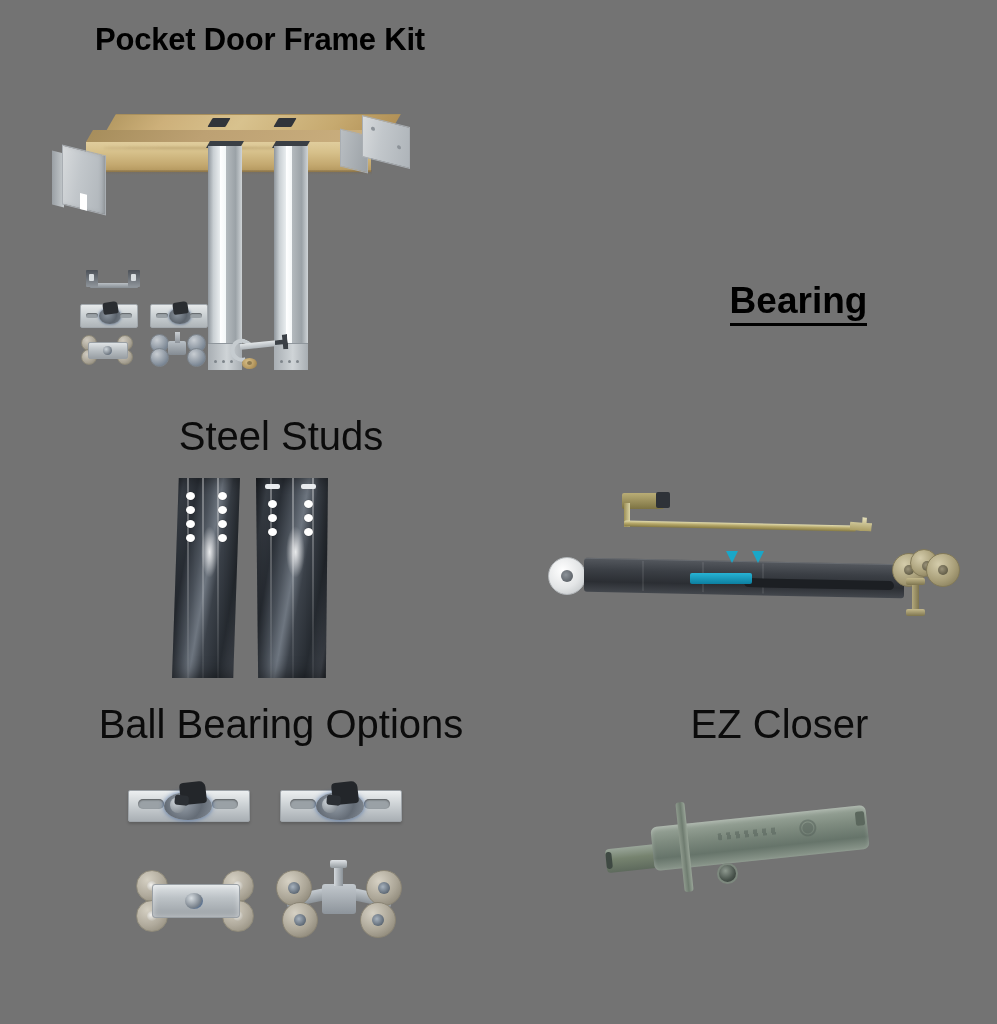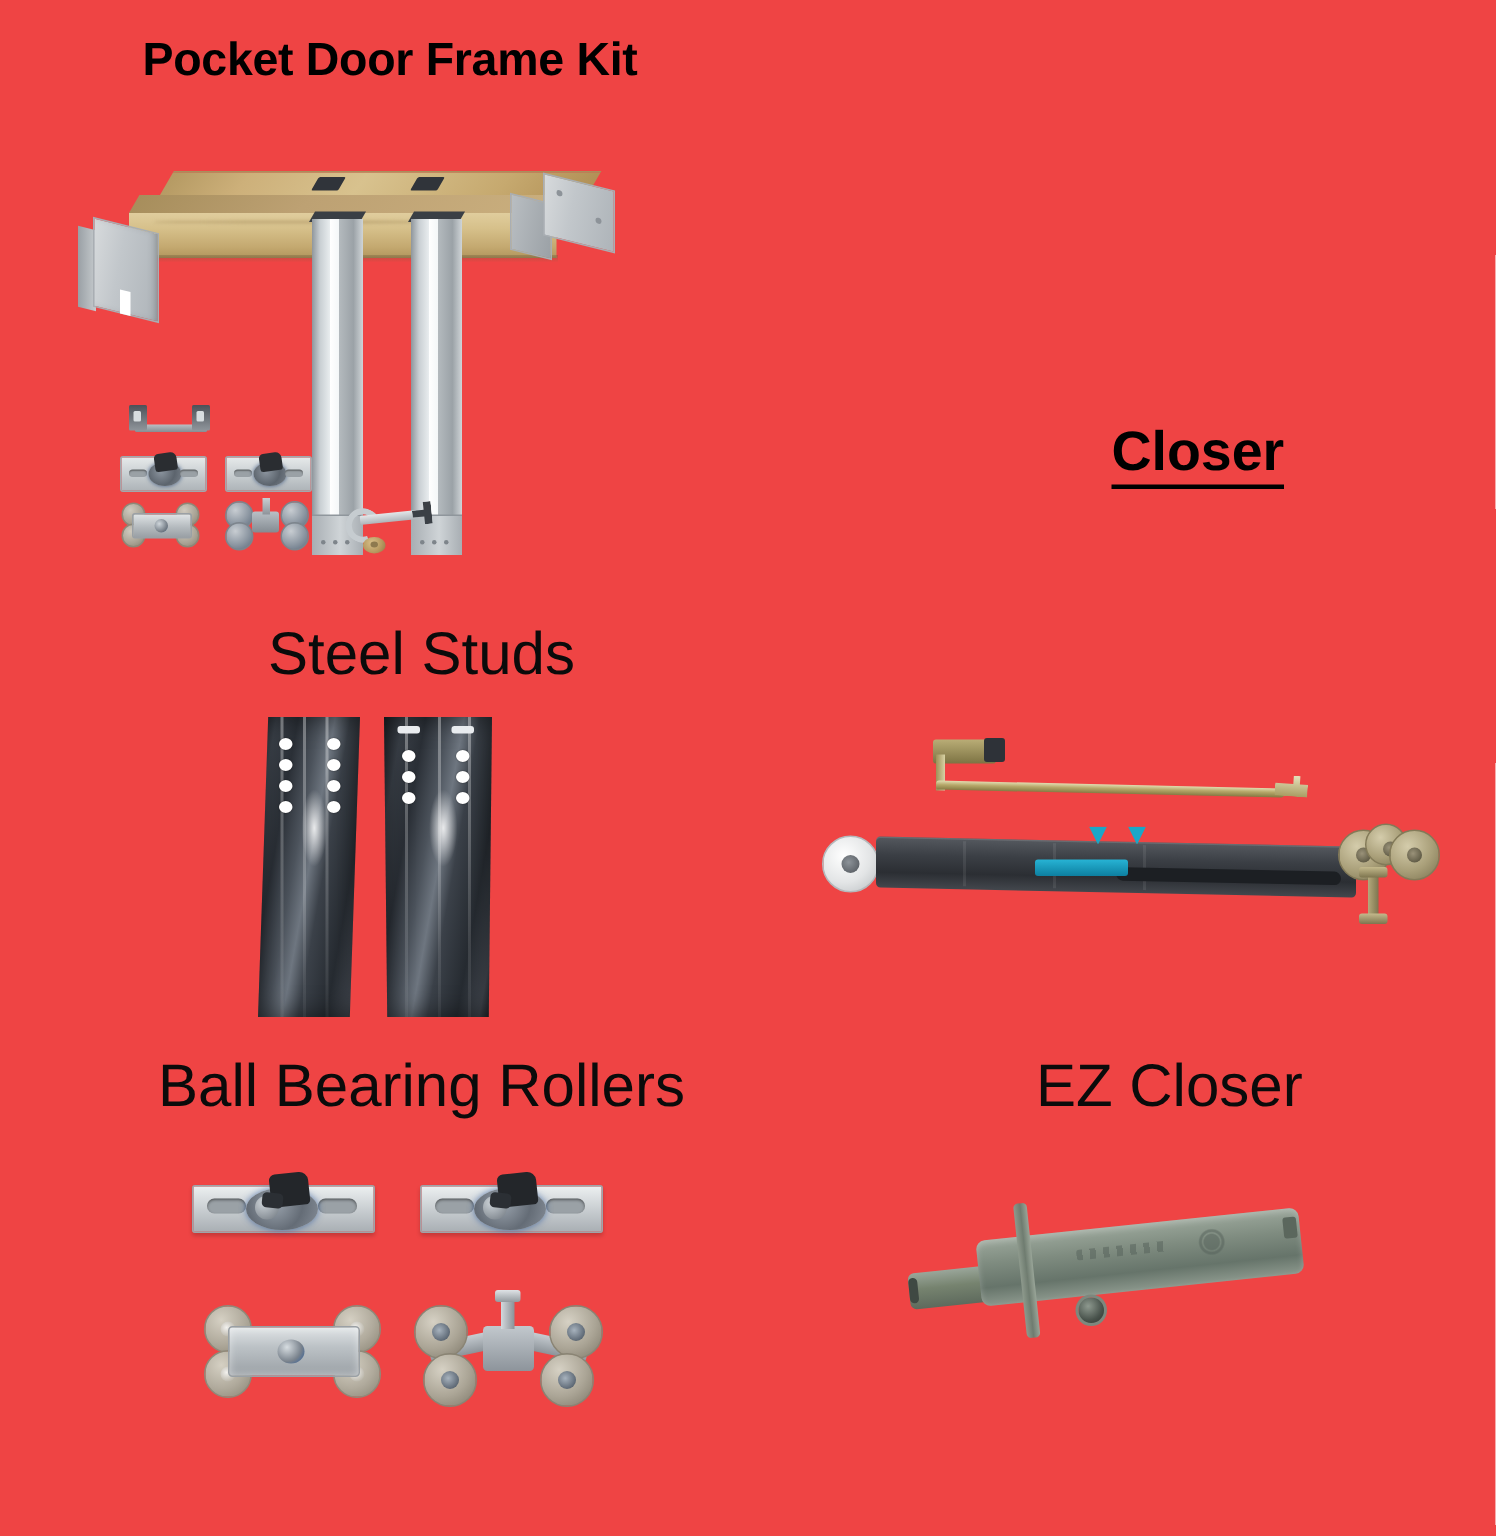--- a/index.html
+++ b/index.html
@@ -13,21 +13,21 @@
     height: 1024px;
     position: relative;
     overflow: hidden;
     font-family: "Liberation Sans", "DejaVu Sans", sans-serif;
     color: #0a0a0a;
     -webkit-font-smoothing: antialiased;
   }
   .page {
     position: absolute;
     inset: 0;
-    background: #ef4444;
+    background: #737373;
   }
 
   
   .kit-title {
     position: absolute;
     left: 0px;
     top: 22px;
     width: 520px;
     text-align: center;
     font-weight: 700;
@@ -711,21 +711,21 @@
 
     <div class="hw hw-wrench">
       <div class="head"></div>
       <div class="shaft"></div>
       <div class="tail"></div>
     </div>
     <div class="hw hw-washer"></div>
   </div>
 
   <div class="options-title">
-    <span>Closer</span>
+    <span>Bearing</span>
   </div>
 
   <div class="cap steel-studs">Steel Studs</div>
 
   <div class="photo-studs">
     <div class="ss ss-left">
       <div class="ridge" style="left:22%"></div>
       <div class="ridge" style="left:44%"></div>
       <div class="ridge" style="left:66%"></div>
       <div class="hole" style="left:14px; top:14px;"></div>
@@ -774,21 +774,21 @@
       <div class="teal" style="left:186px;"></div>
       <div class="teal" style="left:212px;"></div>
       <div class="tealbar"></div>
       <div class="wheel-br wb1"></div>
       <div class="wheel-br wb3"></div>
       <div class="wheel-br wb2"></div>
       <div class="hanger"></div>
     </div>
   </div>
 
-  <div class="cap ball-bearing">Ball Bearing Rollers</div>
+  <div class="cap ball-bearing">Ball Bearing Options</div>
 
   <div class="photo-bbr">
     <div class="bb-plate bb-plate-1">
       <div class="pl"></div>
       <div class="oval l"></div>
       <div class="oval r"></div>
       <div class="socket"></div>
       <div class="ball"></div>
       <div class="clip"></div>
     </div>

